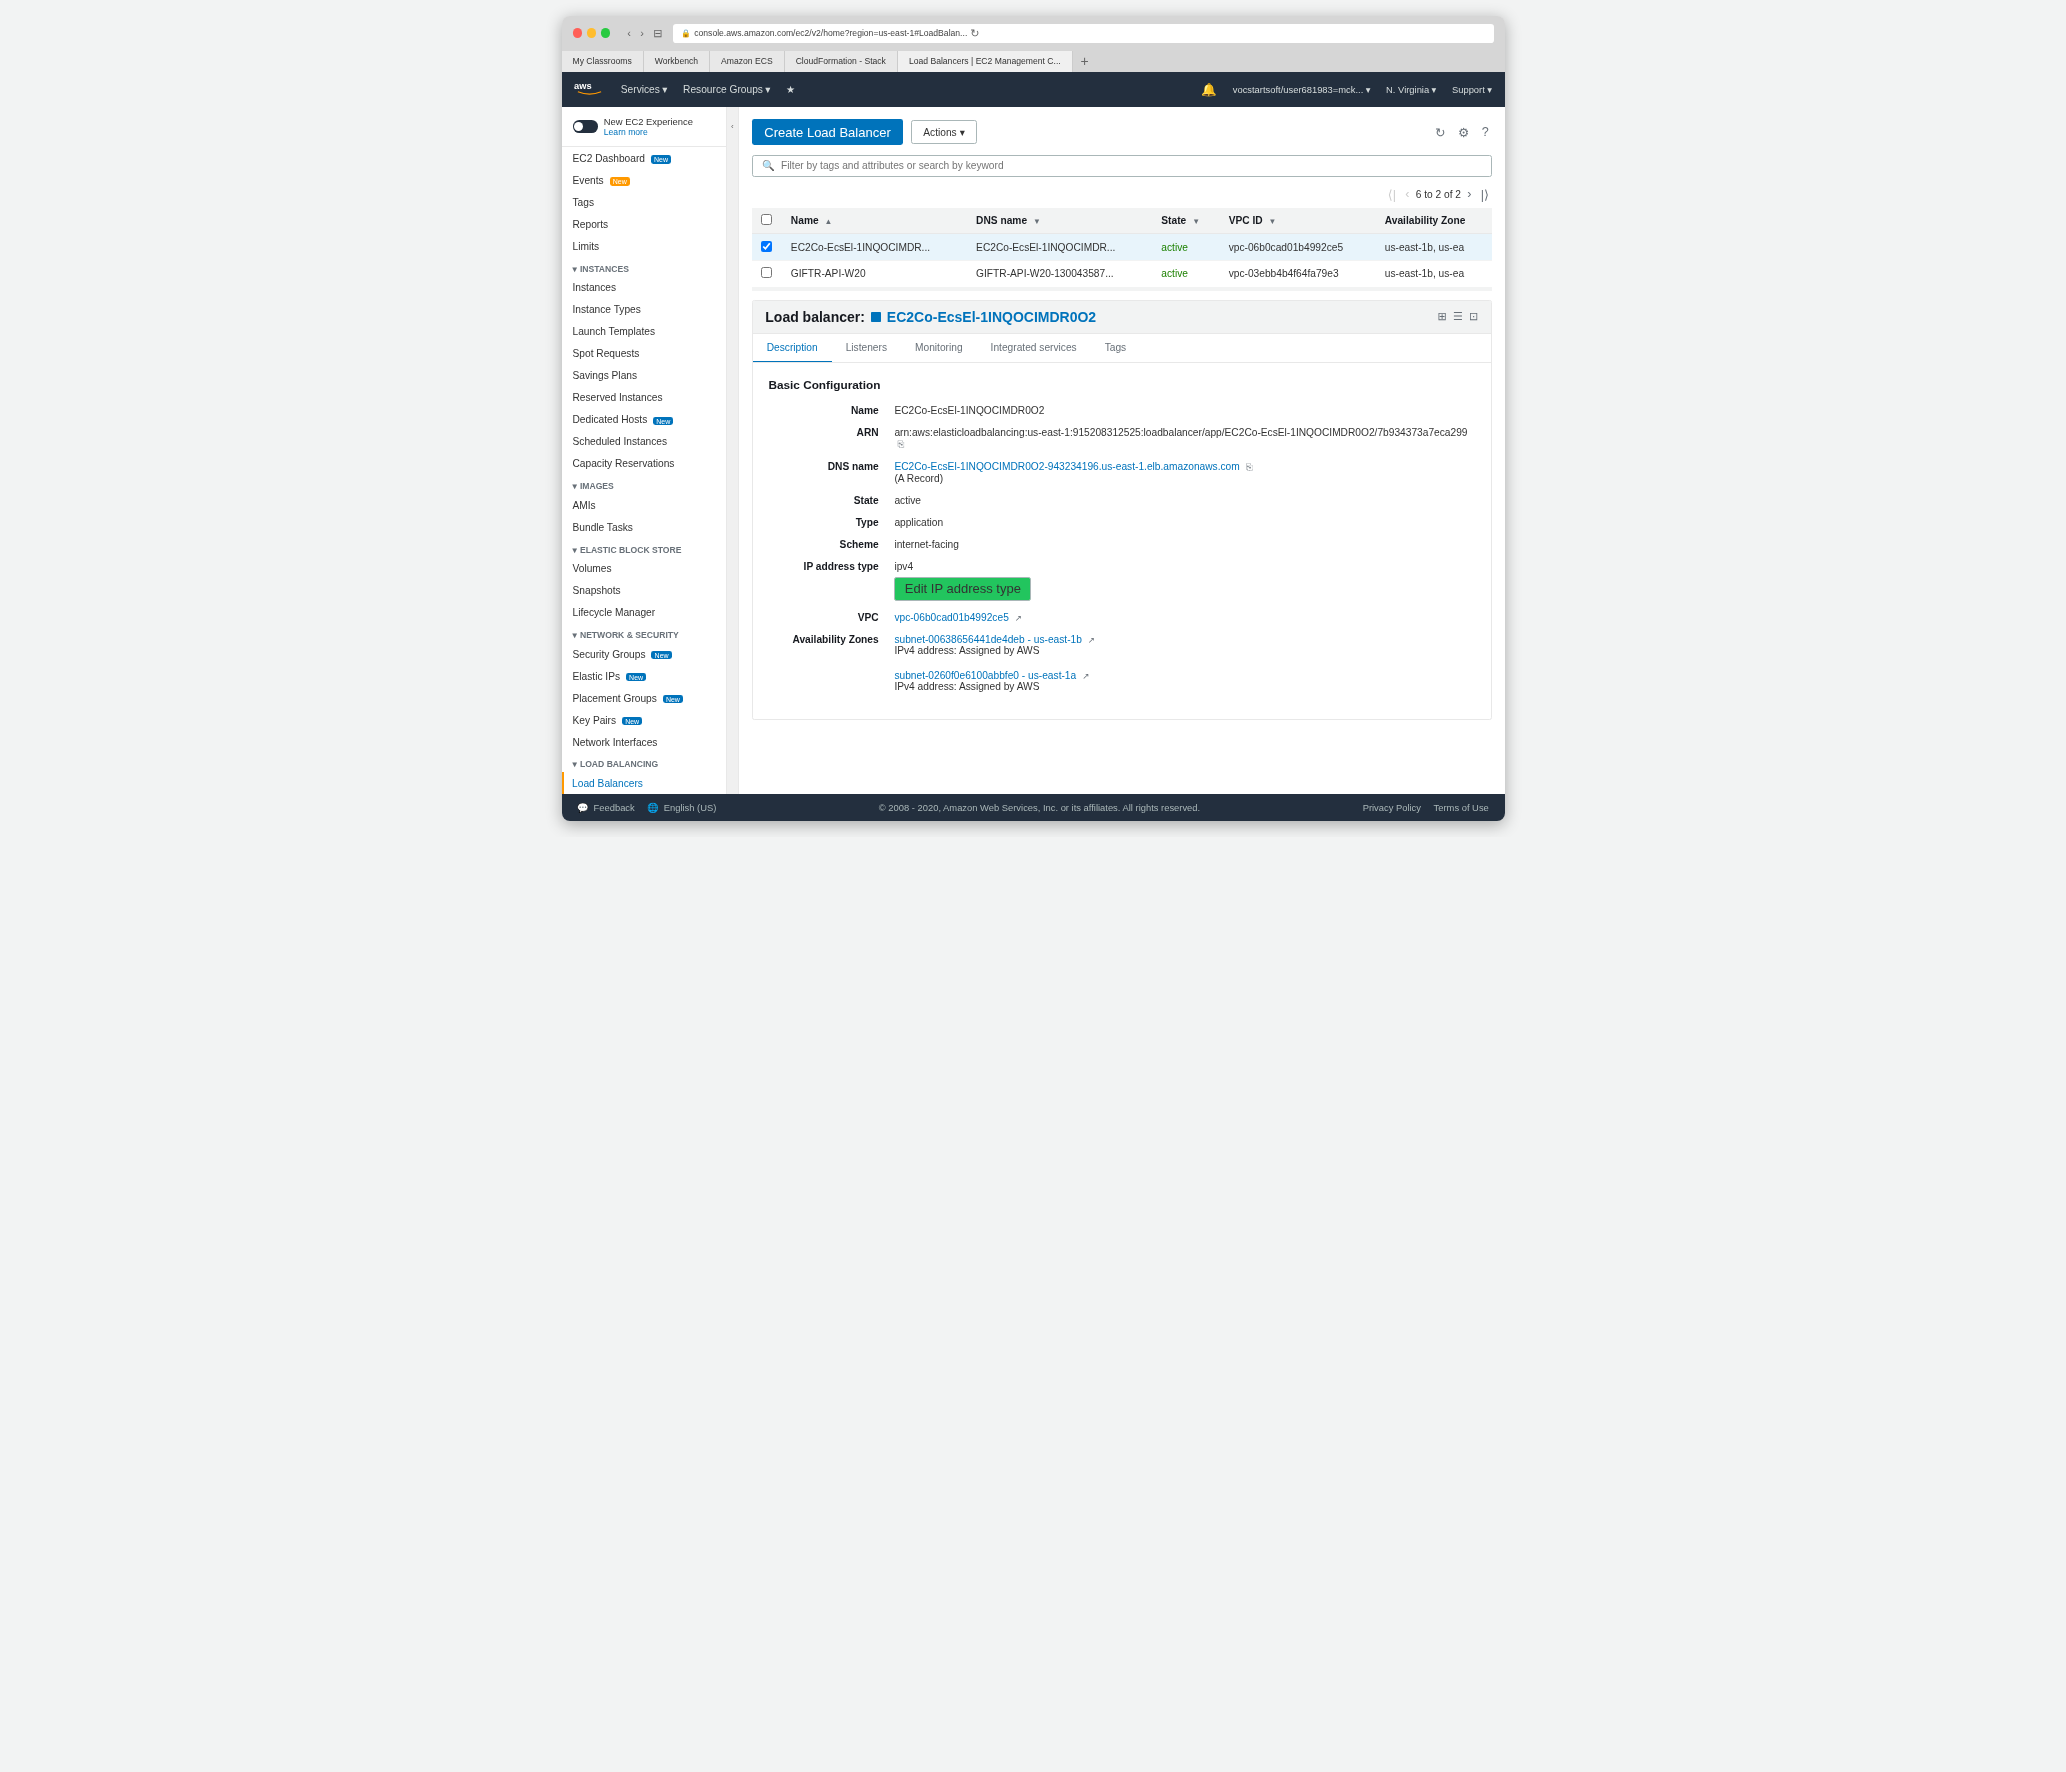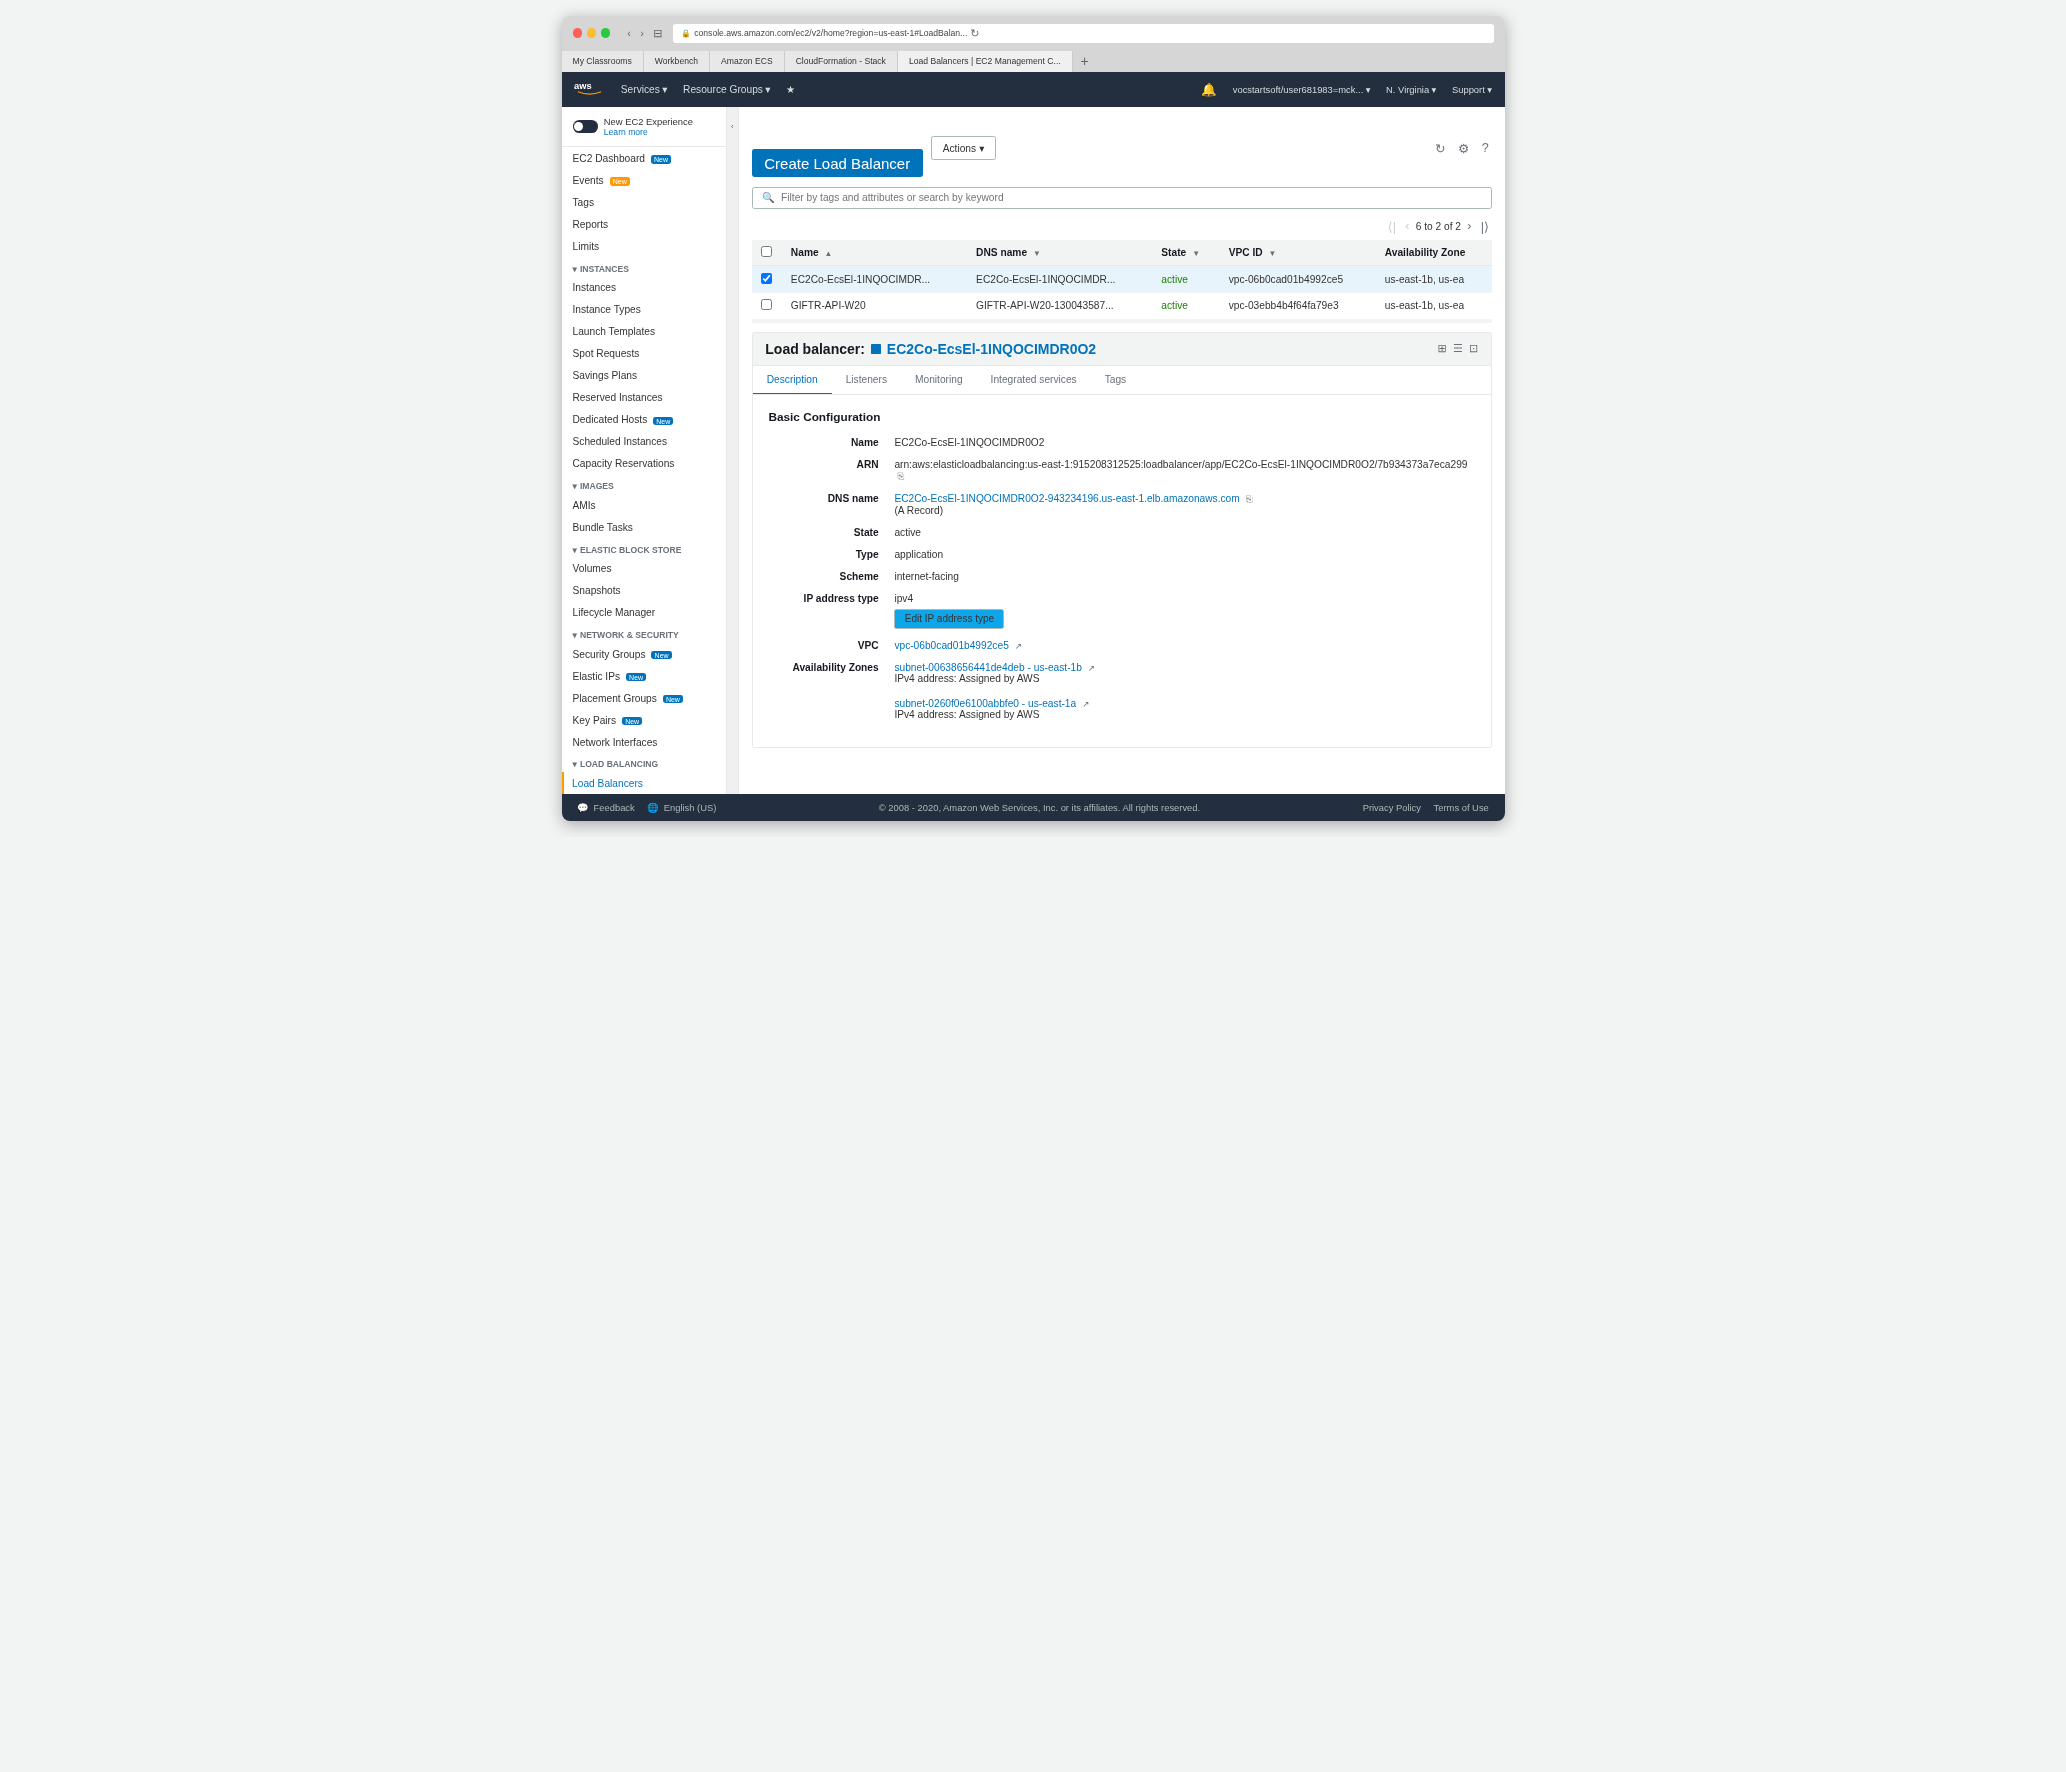--- a/index.html
+++ b/index.html
@@ -45,21 +45,21 @@
     .sidebar-item.active { color: #0073bb; border-left: 2.4px solid #ff9900; padding-left: 8.6px; }
     .sidebar-section { padding: 6.3px 11px 3.1px; font-size: 8.6px; color: #687078; font-weight: 600; display: flex; align-items: center; gap: 3.1px; }
     .badge-new { background: #0073bb; color: white; font-size: 7px; padding: 0.8px 3.1px; border-radius: 2.4px; margin-left: 3.1px; }
     .badge-new-orange { background: #ff9900; color: white; font-size: 7px; padding: 0.8px 3.1px; border-radius: 2.4px; margin-left: 3.1px; }
 
     
     .content { flex: 1; padding: 12.6px; overflow: hidden; }
 
     
     .action-bar { display: flex; align-items: center; gap: 7.9px; margin-bottom: 9.4px; }
-    .btn-primary { background: #0073bb; color: white; border: none; padding: 5.5px 12.6px; border-radius: 2.4px; cursor: pointer; font-size: 15px; font-weight: 500; margin-top: 30px; }
+    .btn-primary { background: #0073bb; color: white; border: none; padding: 5.5px 12.6px; border-radius: 2.4px; cursor: pointer; font-size: 13px; font-weight: 500; }
     .btn-secondary { background: white; color: #333; border: 0.8px solid #aab7b8; padding: 5.5px 11px; border-radius: 2.4px; cursor: pointer; font-size: 10.2px; display: flex; align-items: center; gap: 3.1px; }
     .action-icons { display: flex; gap: 6.3px; margin-left: auto; }
     .icon-btn { background: none; border: none; cursor: pointer; color: #687078; font-size: 12.6px; padding: 3.1px; }
 
     
     .search-bar { border: 0.8px solid #aab7b8; border-radius: 2.4px; padding: 4.7px 9.4px; width: 100%; margin-bottom: 7.9px; font-size: 10.2px; display: flex; align-items: center; gap: 6.3px; background: white; }
     .search-bar input { border: none; outline: none; flex: 1; font-size: 10.2px; }
     .search-icon { color: #687078; }
 
     
@@ -92,21 +92,21 @@
     .detail-tab.active { color: #0073bb; border-bottom: 1.6px solid #0073bb; font-weight: 400; }
 
     
     .detail-content { padding: 15.7px; }
     .section-title { font-size: 11.8px; font-weight: 600; color: #16191f; margin-bottom: 12.6px; }
     .detail-row { display: flex; margin-bottom: 11px; }
     .detail-label { width: 126px; font-weight: 600; color: #16191f; font-size: 10.2px; flex-shrink: 0; text-align: right; padding-right: 15.7px; }
     .detail-value { flex: 1; color: #333; font-size: 10.2px; }
     .detail-value a { color: #0073bb; text-decoration: none; }
     .copy-icon { color: #687078; font-size: 8.6px; cursor: pointer; margin-left: 3.1px; }
-    .btn-edit { background: #0ea5e9; color: #333; border: 0.8px solid #aab7b8; padding: 3.9px 9.4px; border-radius: 2.4px; cursor: pointer; font-size: 10px; margin-top: 4.7px; }
+    .btn-edit { background: #22c55e; color: #333; border: 0.8px solid #aab7b8; padding: 3.9px 9.4px; border-radius: 2.4px; cursor: pointer; font-size: 13px; margin-top: 4.7px; }
 
     
     .footer { background: #232f3e; color: #aab7b8; font-size: 9.4px; padding: 7.9px 15.7px; display: flex; align-items: center; justify-content: space-between; }
     .footer-left { display: flex; align-items: center; gap: 12.6px; }
     .footer-center { color: #aab7b8; }
     .footer-right { display: flex; gap: 12.6px; }
     .footer-link { color: #aab7b8; text-decoration: none; cursor: pointer; }
     .feedback-btn { display: flex; align-items: center; gap: 4.7px; cursor: pointer; }
 
     .divider-row { height: 3.1px; background: #f2f3f3; cursor: row-resize; }

